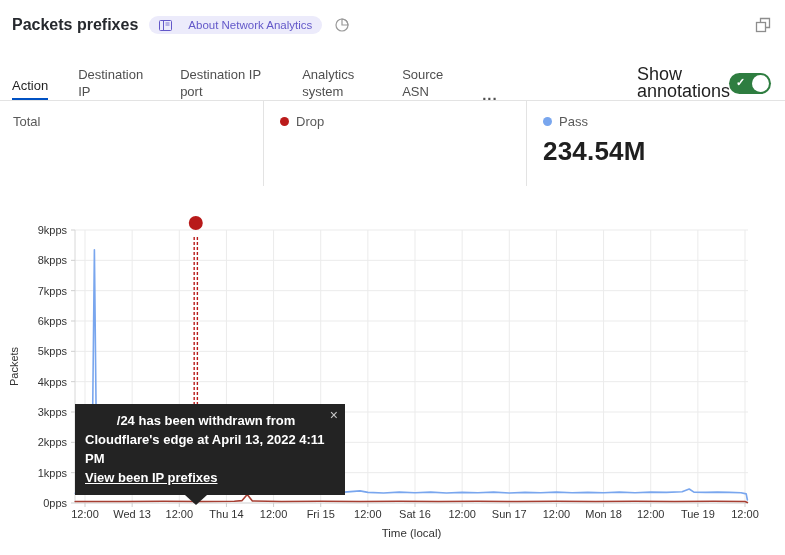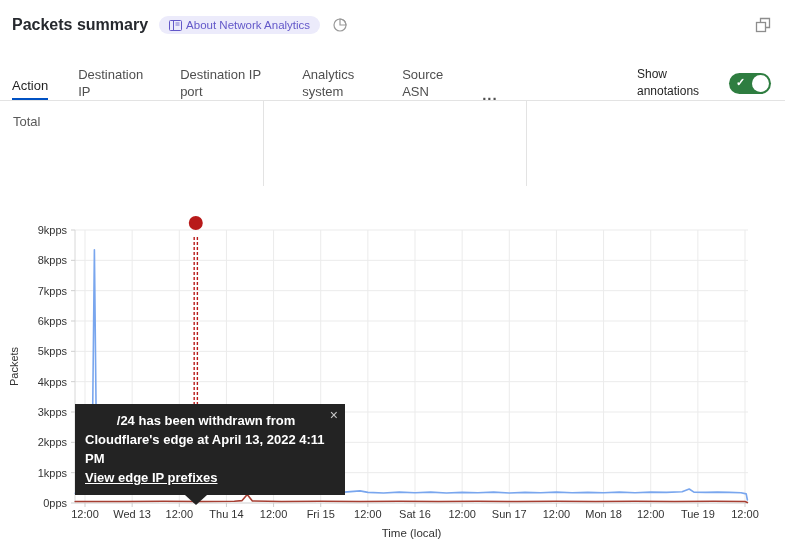--- a/index.html
+++ b/index.html
@@ -3,38 +3,38 @@
 <meta charset="utf-8">
 <style>
   html,body{margin:0;padding:0;}
   body{
     width:785px;height:555px;overflow:hidden;background:#fff;
     font-family:"Liberation Sans",sans-serif;color:#333;position:relative;
   }
   
   .header{display:flex;align-items:center;height:30px;padding:10px 14px 0 12px;}
   .title{font-size:16px;font-weight:700;color:#26292e;}
-  .badge{display:inline-flex;align-items:center;gap:4px;background:#ecebfb;color:#6358c9;
+  .badge{display:inline-flex;align-items:center;gap:16px;background:#ecebfb;color:#6358c9;
     font-size:11.5px;padding:3px 10px;border-radius:11px;margin-left:11px;cursor:pointer;}
   .pie-btn{margin-left:12px;display:flex;align-items:center;cursor:pointer;}
   .dup-btn{margin-left:auto;cursor:pointer;display:flex;align-items:flex-start;}
   
   .tabs{display:flex;align-items:flex-end;gap:30px;padding:0 14px 0 12px;height:58px;margin-top:2px;}
   .tab{font-size:13px;color:#4f4f4f;line-height:17px;cursor:pointer;}
   .tab .lbl{display:inline;}
   .tab.active{color:#1f1f1f;}
   .tab.active .lbl{display:inline-block;border-bottom:2px solid #0051c3;padding-bottom:4px;}
   [data-name="tab-destination-ip"]{width:72px;}
   [data-name="tab-destination-ip-range"]{width:92px;}
   [data-name="tab-destination-port"]{width:76px;}
   [data-name="tab-mitigation-system"]{width:70px;}
   [data-name="tab-source-asn"]{width:50px;}
   .more-btn{font-size:15px;font-weight:700;color:#4f4f4f;letter-spacing:1px;cursor:pointer;line-height:10px;}
   .annot-group{margin-left:auto;display:flex;align-items:center;gap:12px;}
-  .annot-label{font-size:12px;color:#1f1f1f;width:80px;line-height:17px;}
+  .annot-label{font-size:18px;color:#1f1f1f;width:80px;line-height:17px;}
   .toggle{width:42px;height:21px;border-radius:11px;background:#2e7d40;position:relative;cursor:pointer;flex:0 0 auto;}
   .toggle .knob{position:absolute;top:2px;right:2px;width:17px;height:17px;border-radius:50%;background:#fff;}
   .toggle .check{position:absolute;left:7px;top:3px;color:#fff;font-size:11px;font-weight:700;}
   
   .stats{border-top:1px solid #e3e3e3;display:grid;grid-template-columns:263px 263px 259px;height:85px;}
   .stat{padding:13px 0 0 13px;}
   .stat + .stat{border-left:1px solid #e3e3e3;padding-left:16px;}
   .stat-label{font-size:13px;color:#595959;display:flex;align-items:center;gap:7px;}
   .dot{width:9px;height:9px;border-radius:50%;display:inline-block;flex:0 0 auto;}
   .stat-value{font-size:26px;font-weight:700;color:#1f1f1f;margin-top:7px;letter-spacing:0.2px;}
@@ -47,21 +47,21 @@
   .tooltip .l1{text-align:center;padding-right:8px;}
   .tooltip .link{color:#fff;text-decoration:underline;cursor:pointer;}
   .tooltip .close{position:absolute;top:2px;right:7px;color:#c9c9c9;font-size:14px;font-weight:400;cursor:pointer;}
   .tooltip .caret{position:absolute;bottom:-10px;left:110px;width:0;height:0;
     border-left:11px solid transparent;border-right:11px solid transparent;border-top:10px solid #232323;}
 </style>
 </head>
 <body>
 
 <div class="header" data-name="panel-header">
-  <span class="title" data-name="page-title">Packets summary</span>
+  <span class="title" data-name="page-title">Packets prefixes</span>
   <span class="badge" data-name="about-network-analytics-badge">
     <svg width="13" height="11" viewBox="0 0 13 11" data-name="book-icon">
       <rect x="0.5" y="0.5" width="12" height="10" rx="1" fill="none" stroke="#6358c9"></rect>
       <line x1="4.5" y1="0.5" x2="4.5" y2="10.5" stroke="#6358c9"></line>
       <line x1="6.5" y1="3" x2="10.5" y2="3" stroke="#6358c9" stroke-width="0.8"></line>
       <line x1="6.5" y1="5" x2="10.5" y2="5" stroke="#6358c9" stroke-width="0.8"></line>
     </svg>
     <span data-name="badge-label">About Network Analytics</span>
   </span>
   <span class="pie-btn" data-name="pie-timer-icon">
@@ -93,22 +93,31 @@
       <span class="knob" data-name="toggle-knob"></span>
     </span>
   </span>
 </div>
 
 <div class="stats" data-name="stats-row">
   <div class="stat" data-name="stat-total">
     <div class="stat-label" data-name="stat-total-label">Total</div>
   </div>
   <div class="stat" data-name="stat-drop">
+    <div class="stat-label" data-name="stat-drop-label">
+      <span class="dot" id="drop-dot" data-name="drop-legend-dot" style="background: rgb(187, 27, 27);"></span>
+      <span data-name="stat-drop-label-text">Drop</span>
+    </div>
   </div>
   <div class="stat" data-name="stat-pass">
+    <div class="stat-label" data-name="stat-pass-label">
+      <span class="dot" id="pass-dot" data-name="pass-legend-dot" style="background: rgb(121, 166, 238);"></span>
+      <span data-name="stat-pass-label-text">Pass</span>
+    </div>
+    <div class="stat-value" data-name="stat-pass-value">234.54M</div>
   </div>
 </div>
 
 <div class="chart-wrap" data-name="packets-chart">
   <svg id="chart-svg" width="785" height="350" viewBox="0 0 785 350" data-name="chart-canvas">
       <g data-name="gridlines">
         <line x1="75" x2="748" y1="302" y2="302" stroke="#ebebeb" stroke-width="1"></line>
         <line x1="75" x2="748" y1="271.6666666666667" y2="271.6666666666667" stroke="#ebebeb" stroke-width="1"></line>
         <line x1="75" x2="748" y1="241.33333333333334" y2="241.33333333333334" stroke="#ebebeb" stroke-width="1"></line>
         <line x1="75" x2="748" y1="211" y2="211" stroke="#ebebeb" stroke-width="1"></line>
@@ -196,16 +205,16 @@
         <line x1="194.18571428571428" x2="194.18571428571428" y1="36" y2="302" stroke="#b81a1a" stroke-width="1.4" stroke-dasharray="3,2"></line>
         <line x1="197.38571428571427" x2="197.38571428571427" y1="36" y2="302" stroke="#b81a1a" stroke-width="1.4" stroke-dasharray="3,2"></line>
         <circle cx="195.78571428571428" cy="22" r="7" fill="#b81a1a" data-name="annotation-dot"></circle>
       </g>
     </svg>
 
   <div class="tooltip" data-name="annotation-tooltip">
     <span class="close" data-name="close-icon">×</span>
     <div class="l1" data-name="tooltip-line1">/24 has been withdrawn from</div>
     <div class="l2" data-name="tooltip-line2">Cloudflare's edge at April 13, 2022 4:11 PM</div>
-    <div><span class="link" data-name="view-ip-prefixes-link">View edge IP prefixes</span></div>
+    <div><span class="link" data-name="view-ip-prefixes-link">View been IP prefixes</span></div>
     <div class="caret" data-name="tooltip-caret"></div>
   </div>
 </div>
 
 </body></html>

